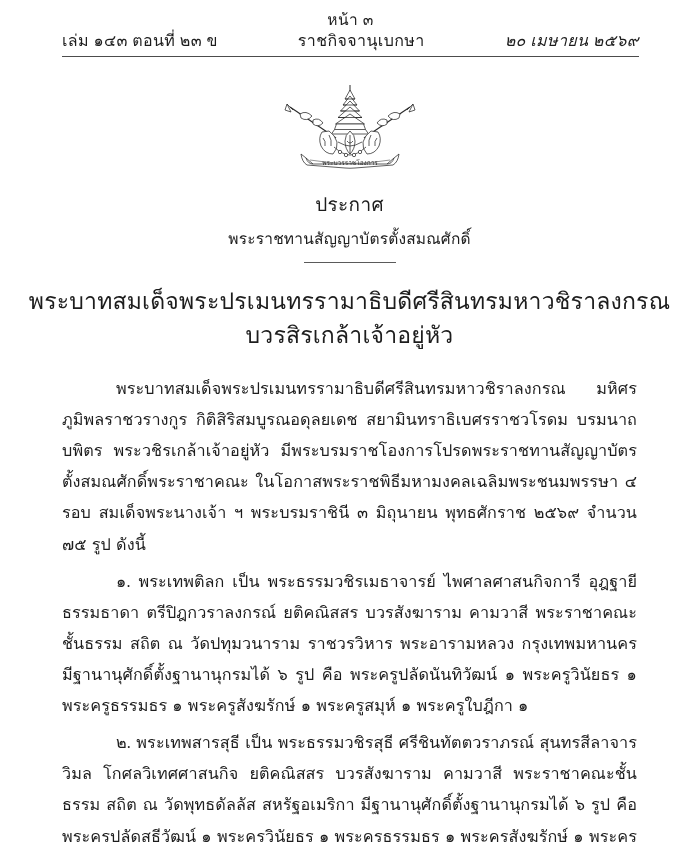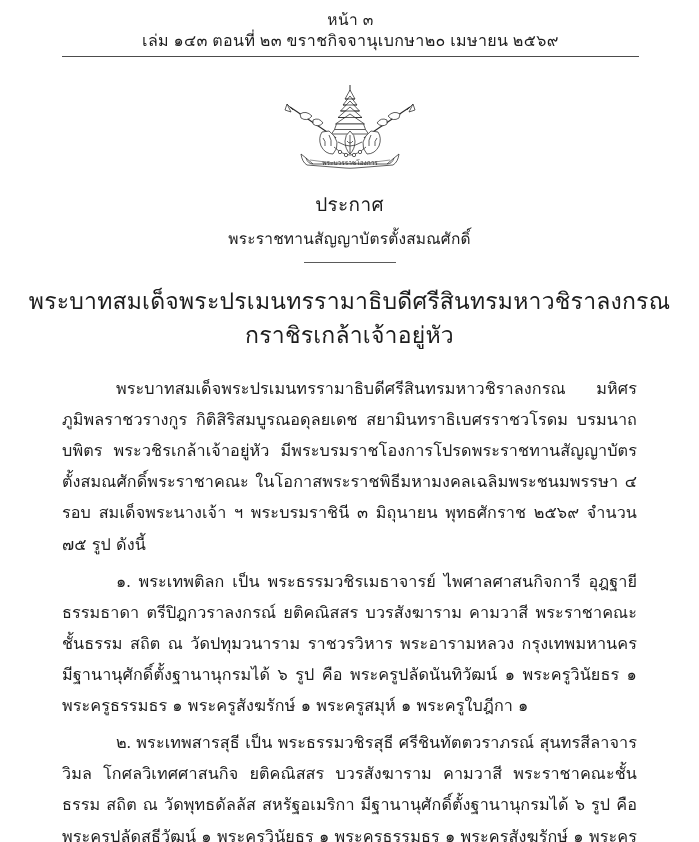--- a/index.html
+++ b/index.html
@@ -31,29 +31,29 @@
   .runhead-pageno {
     text-align: center;
     font-size: 15.5px;
     letter-spacing: 0.5px;
     line-height: 1.25;
     white-space: pre;
   }
   .runhead-row {
     display: flex;
     align-items: baseline;
-    justify-content: center;
+    justify-content: space-between;
     font-size: 16px;
     line-height: 1.35;
     margin-top: 1px;
     white-space: pre;
   }
   .runhead-left   { flex: 0 0 auto; letter-spacing: 0.4px; }
   .runhead-center { flex: 0 0 auto; letter-spacing: 0.4px; }
-  .runhead-right  { flex: 0 0 auto; letter-spacing: 0.4px; }
+  .runhead-right  { flex: 0 0 auto; letter-spacing: 0.4px; font-style: italic; }
   .runhead-rule {
     margin: 4px 0 0 0;
     height: 0;
     border: none;
     border-top: 1.6px solid #4c4c4c;
   }
 
   
   .emblem-wrap {
     margin-top: 22px;
@@ -178,21 +178,21 @@
       <text x="160" y="171" text-anchor="middle" font-size="13" font-family="'Liberation Serif', serif" fill="#2a2a2a">พระบวรราชโองการ</text>
     </svg>
   </div>
 
   <div class="doc-title">ประกาศ</div>
   <div class="doc-subtitle">พระราชทานสัญญาบัตรตั้งสมณศักดิ์</div>
   <hr class="title-rule">
 
   <div class="royal-name">
     <span class="ln">พระบาทสมเด็จพระปรเมนทรรามาธิบดีศรีสินทรมหาวชิราลงกรณ</span>
-    <span class="ln">กราชิรเกล้าเจ้าอยู่หัว</span>
+    <span class="ln">บวรสิรเกล้าเจ้าอยู่หัว</span>
   </div>
 
   <div class="body">
     <p class="para">พระบาทสมเด็จพระปรเมนทรรามาธิบดีศรีสินทรมหาวชิราลงกรณ มหิศรภูมิพลราชวรางกูร กิติสิริสมบูรณอดุลยเดช สยามินทราธิเบศรราชวโรดม บรมนาถบพิตร พระวชิรเกล้าเจ้าอยู่หัว มีพระบรมราชโองการโปรดพระราชทานสัญญาบัตรตั้งสมณศักดิ์พระราชาคณะ ในโอกาสพระราชพิธีมหามงคลเฉลิมพระชนมพรรษา ๔ รอบ สมเด็จพระนางเจ้า ฯ พระบรมราชินี ๓ มิถุนายน พุทธศักราช ๒๕๖๙ จำนวน ๗๕ รูป ดังนี้</p>
     <p class="para item">๑. พระเทพติลก เป็น พระธรรมวชิรเมธาจารย์ ไพศาลศาสนกิจการี อุฎฐายีธรรมธาดา ตรีปิฎกวราลงกรณ์ ยติคณิสสร บวรสังฆาราม คามวาสี พระราชาคณะชั้นธรรม สถิต ณ วัดปทุมวนาราม ราชวรวิหาร พระอารามหลวง กรุงเทพมหานคร มีฐานานุศักดิ์ตั้งฐานานุกรมได้ ๖ รูป คือ พระครูปลัดนันทิวัฒน์ ๑ พระครูวินัยธร ๑ พระครูธรรมธร ๑ พระครูสังฆรักษ์ ๑ พระครูสมุห์ ๑ พระครูใบฎีกา ๑</p>
     <p class="para item">๒. พระเทพสารสุธี เป็น พระธรรมวชิรสุธี ศรีชินทัตตวราภรณ์ สุนทรสีลาจารวิมล โกศลวิเทศศาสนกิจ ยติคณิสสร บวรสังฆาราม คามวาสี พระราชาคณะชั้นธรรม สถิต ณ วัดพุทธดัลลัส สหรัฐอเมริกา มีฐานานุศักดิ์ตั้งฐานานุกรมได้ ๖ รูป คือ พระครูปลัดสุธีวัฒน์ ๑ พระครูวินัยธร ๑ พระครูธรรมธร ๑ พระครูสังฆรักษ์ ๑ พระครูสมุห์ ๑ พระครูใบฎีกา ๑</p>
 
   </div>
 
 </div>

